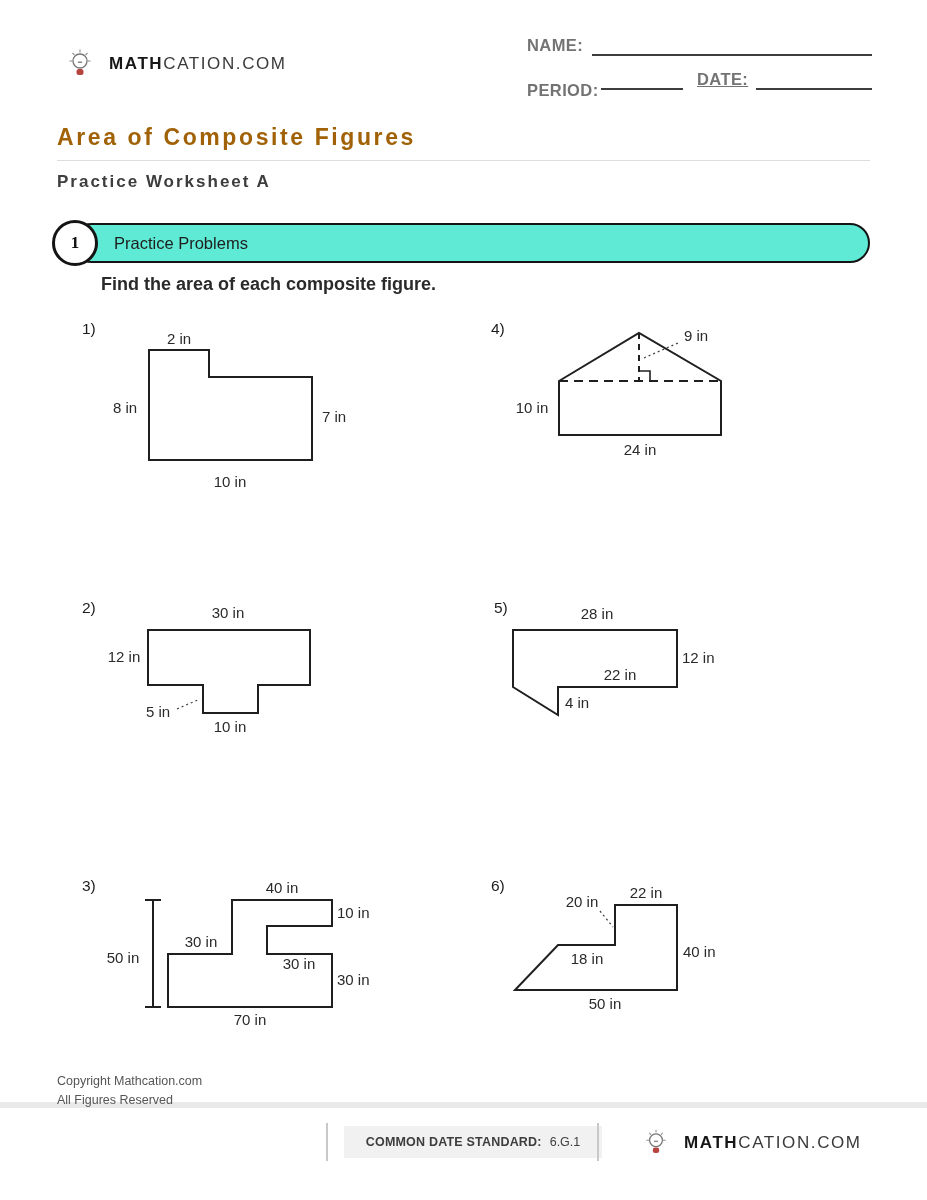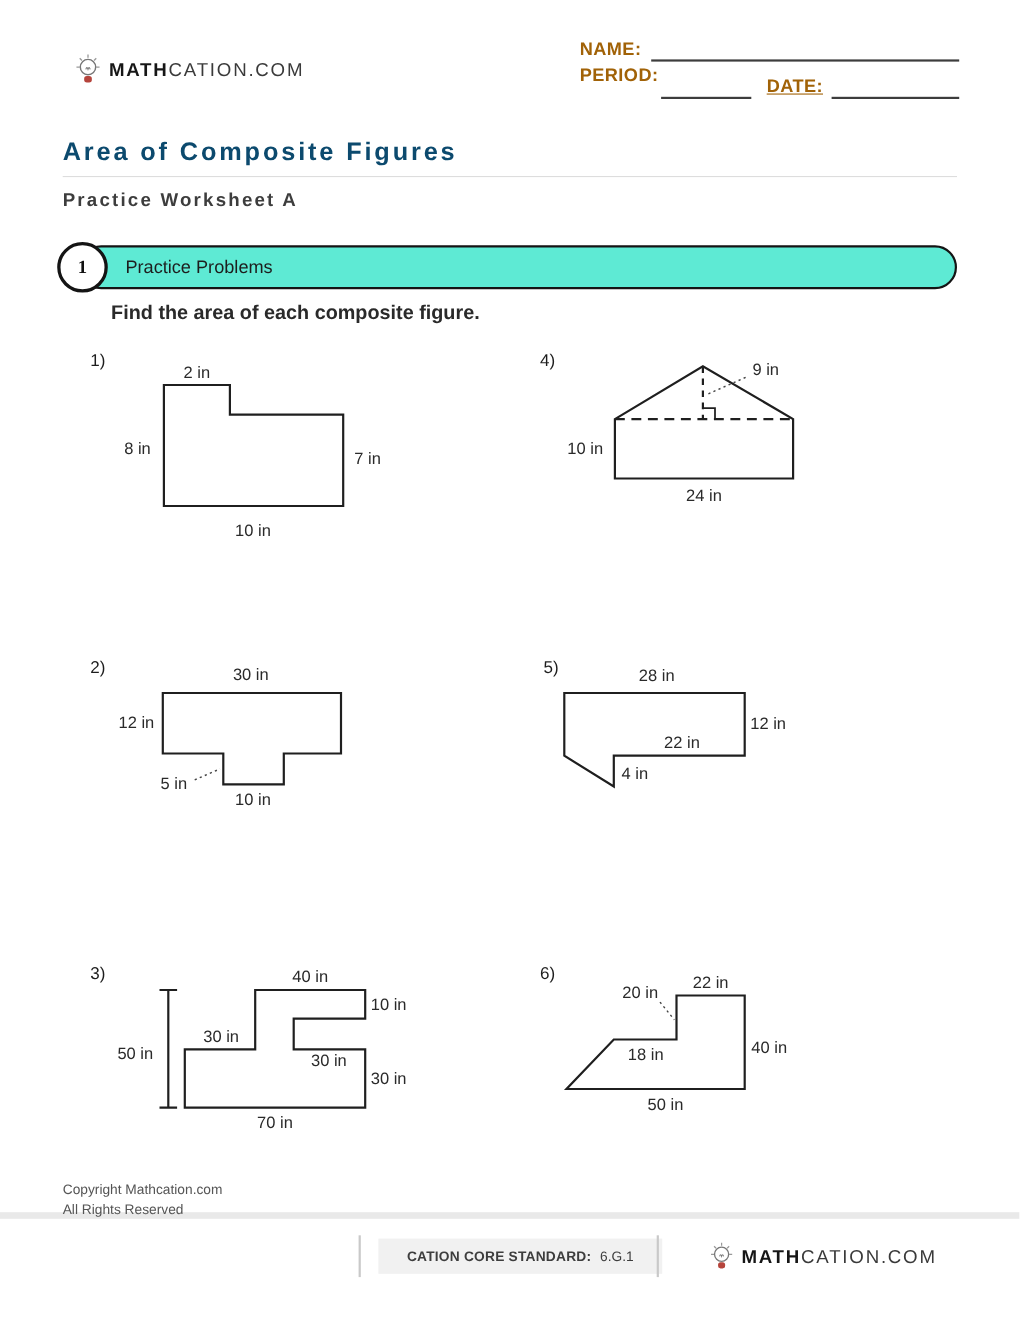--- a/index.html
+++ b/index.html
@@ -3,28 +3,28 @@
 <meta charset="utf-8">
 <style>
   html,body{margin:0;padding:0;background:#fff;}
   .page{
     position:relative;width:927px;height:1200px;background:#fff;overflow:hidden;
     font-family:"Liberation Sans",sans-serif;color:#2a2a2a;
   }
   .abs{position:absolute;}
 
   
-  .logo{display:flex;align-items:center;gap:7px;}
+  .logo{display:flex;align-items:center;gap:17px;}
   .logo-text{font-size:17px;letter-spacing:1.6px;color:#3a3a3a;}
   .logo-text b{font-weight:700;color:#161616;}
-  .fieldlabel{font-size:16.5px;font-weight:700;color:#a16207;letter-spacing:.4px;}
+  .fieldlabel{font-size:16.5px;font-weight:700;color:#737373;letter-spacing:.4px;}
   .blank{border-bottom:2px solid #3d3d3d;height:1px;}
 
   
-  .title{font-size:23px;font-weight:700;letter-spacing:2.6px;color:#0c4a6e;}
+  .title{font-size:23px;font-weight:700;letter-spacing:2.6px;color:#a16207;}
   .hr{height:1px;background:#ddd;}
   .subtitle{font-size:17px;font-weight:700;letter-spacing:2px;color:#3d3d3d;}
 
   
   .pill{box-sizing:border-box;width:798px;height:40px;border:2.5px solid #141414;border-radius:21px;
         display:flex;align-items:center;padding-left:40px;font-size:16.5px;color:#1d1d1d;background:#5eead4;}
   .numcircle{box-sizing:border-box;width:46px;height:46px;border:3.5px solid #141414;border-radius:50%;
         background:#fff;display:flex;align-items:center;justify-content:center;
         font-family:"Liberation Serif",serif;font-weight:700;font-size:17px;color:#111;}
   .instructions{font-size:18px;font-weight:700;color:#2a2a2a;}
@@ -61,21 +61,21 @@
       <line x1="22.5" y1="13" x2="19.5" y2="13" stroke="#999" stroke-width="1.2"></line>
       <circle cx="12" cy="13" r="7" fill="none" stroke="#777" stroke-width="1.3"></circle>
       <path d="M10 15 q1 -3 2 0 q1 -3 2 0" fill="none" stroke="#777" stroke-width="1"></path>
       <rect x="8.5" y="21" width="7" height="6" rx="2.5" fill="#b5443c"></rect>
     </svg>
     <span class="logo-text"><b>MATH</b><span>CATION.COM</span></span>
   </div>
 
   <div class="abs fieldlabel" style="left:527px;top:36px;">NAME:</div>
   <div class="abs blank" style="left:592px;top:53px;width:280px;"></div>
-  <div class="abs fieldlabel" style="left:527px;top:60px;text-align:right;">PERIOD:</div>
+  <div class="abs fieldlabel" style="left:527px;top:81px;text-align:right;">PERIOD:</div>
   <div class="abs blank" style="left:601px;top:87px;width:82px;"></div>
   <div class="abs fieldlabel" style="left:697px;top:70px;text-decoration:underline;">DATE:</div>
   <div class="abs blank" style="left:756px;top:87px;width:116px;"></div>
 
   <div class="abs title" style="left:57px;top:124px;">Area of Composite Figures</div>
   <div class="abs hr" style="left:57px;top:160px;width:813px;"></div>
   <div class="abs subtitle" style="left:57px;top:172px;">Practice Worksheet A</div>
 
   <div class="abs pill" style="left:72px;top:223px;">
     <span>Practice Problems</span>
@@ -149,25 +149,25 @@
     <text x="166" y="23" text-anchor="middle">22 in</text>
     <text x="102" y="32" text-anchor="middle">20 in</text>
     <text x="203" y="82" text-anchor="start">40 in</text>
     <text x="107" y="89" text-anchor="middle">18 in</text>
     <text x="125" y="134" text-anchor="middle">50 in</text>
   </svg>
 
   <div class="abs footbar" style="left:0;top:1102px;"></div>
   <div class="abs copy" style="left:57px;top:1072px;">
     <div>Copyright Mathcation.com</div>
-    <div>All Rights Reserved</div>
+    <div>All Figures Reserved</div>
   </div>
   <div class="abs vdiv" style="left:326px;top:1123px;"></div>
   <div class="abs ccbox" style="left:344px;top:1126px;width:230px;">
-    <span class="cclabel">CATION CORE STANDARD:</span>
+    <span class="cclabel">COMMON DATE STANDARD:</span>
     <span>6.G.1</span>
   </div>
   <div class="abs vdiv" style="left:597px;top:1123px;"></div>
   <div class="abs logo" style="left:645px;top:1128px;">
     <svg width="22" height="30" viewBox="0 0 24 32">
       <line x1="12" y1="1.5" x2="12" y2="4.5" stroke="#999" stroke-width="1.2"></line>
       <line x1="4.5" y1="5" x2="6.5" y2="7" stroke="#999" stroke-width="1.2"></line>
       <line x1="19.5" y1="5" x2="17.5" y2="7" stroke="#999" stroke-width="1.2"></line>
       <line x1="1.5" y1="13" x2="4.5" y2="13" stroke="#999" stroke-width="1.2"></line>
       <line x1="22.5" y1="13" x2="19.5" y2="13" stroke="#999" stroke-width="1.2"></line>

